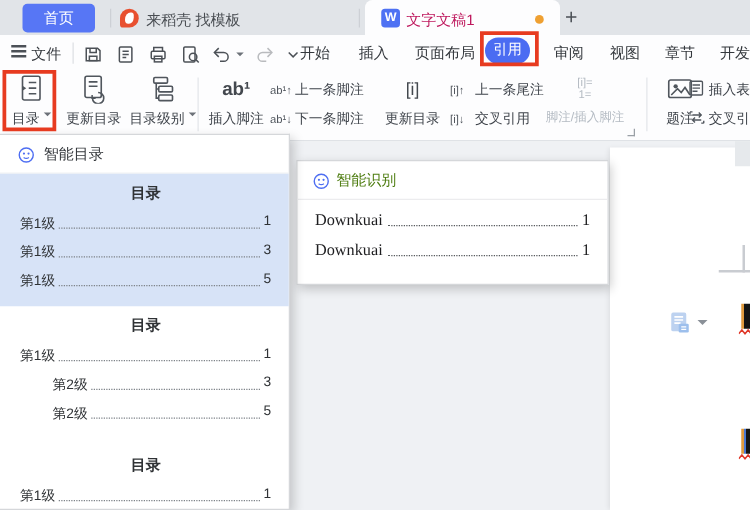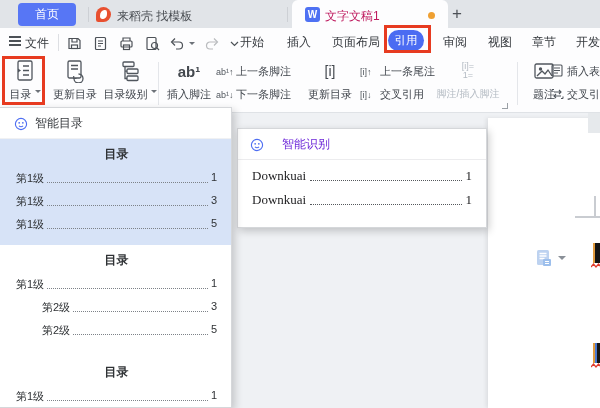--- a/index.html
+++ b/index.html
@@ -63,22 +63,22 @@
   .gitem.selected { background:#d7e3f7; }
   .gtitle { text-align:center; font-size:12px; font-weight:600; color:#2f3235; margin-bottom:8px; }
   .tocrow { display:flex; font-size:11px; color:#2f3235; margin-bottom:8px; }
   .tocrow .lead { flex:1; border-bottom:1.5px dotted #7d8288; margin:0 3px 3px 3px; }
   .tocrow.ind { padding-left:26px; }
   .face { width:14px; height:14px; flex:none; }
 
   
   .rpanel { left:237px; top:128px; width:250px; height:100px; background:#fff;
     border:1px solid #d5d7da; box-shadow:2px 3px 8px rgba(0,0,0,.2); z-index:30; }
-  .rheader { display:flex; align-items:center; gap:18px; padding:7px 12px 6px 12px;
-    font-size:12px; color:#6d28d9; border-bottom:1px solid #ececee; }
+  .rheader { display:flex; align-items:center; gap:5px; padding:7px 12px 6px 12px;
+    font-size:12px; color:#4d7c0f; border-bottom:1px solid #ececee; }
   .rrow { display:flex; align-items:flex-end; font-family:"Liberation Serif", serif;
     font-size:13px; color:#1d1d1f; margin:8px 14px 0 14px; }
   .rrow .lead { flex:1; border-bottom:1.5px dotted #55585c; margin:0 4px 3px 4px; }
 
   
   .workspace { left:0; top:113px; width:600px; height:295px; background:#eff1f4; }
   .page { left:488px; top:118px; width:112px; height:290px; background:#fff;
     box-shadow:-2px 0 4px rgba(0,0,0,.08); }
   .scroll-notch { left:588px; top:113px; width:12px; height:20px; background:#e6e9ec; }
   .corner-h { left:575px; top:216px; width:25px; height:2px; background:#c9ccd1; }

